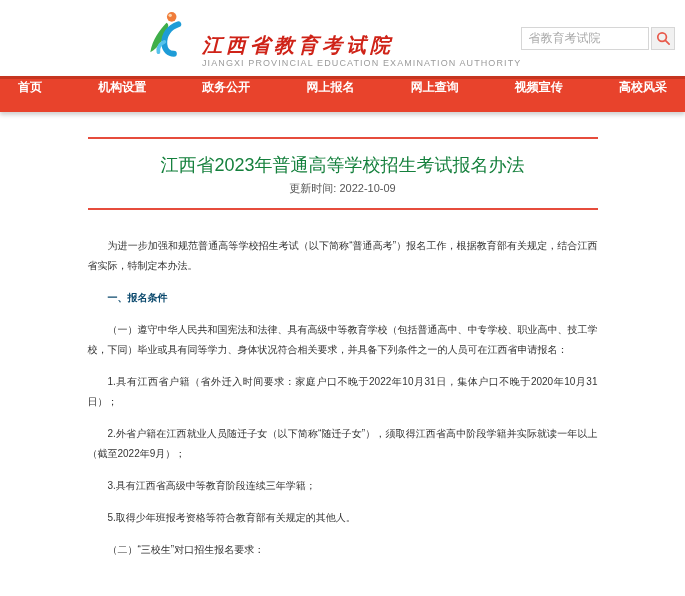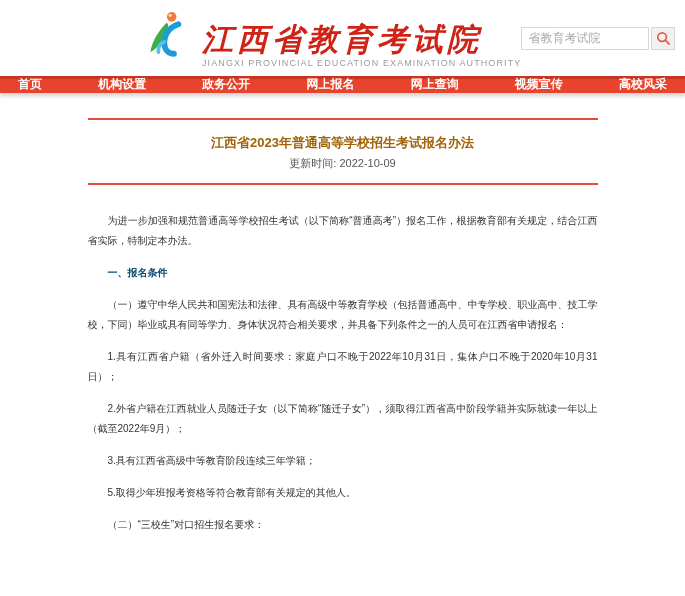--- a/index.html
+++ b/index.html
@@ -10,55 +10,55 @@
   .header {
     height:76px; background:#ffffff;
     display:flex; align-items:center; justify-content:space-between;
     padding:4px 25px 4px 140px;
   }
   .logo { display:flex; align-items:flex-end; gap:6px; cursor:pointer; }
   .logo-text { display:flex; flex-direction:column; line-height:1; }
   .logo-title {
     font-family:"Liberation Serif", serif;
     font-weight:bold; font-style:italic;
-    font-size:31px; color:#cf2318; letter-spacing:4px; white-space:nowrap;
+    font-size:20px; color:#cf2318; letter-spacing:4px; white-space:nowrap;
   }
   .logo-subtitle {
     font-size:9px; color:#9b9b9b; letter-spacing:1.1px; margin-top:4px; white-space:nowrap;
   }
   .search { display:flex; }
   .search-input {
     width:128px; height:23px; border:1px solid #d6d6d6; outline:none;
     font-size:12px; padding:0 6px; color:#333;
   }
   .search-input::placeholder { color:#a9a9a9; }
   .search-btn {
     width:24px; height:23px; margin-left:2px;
     background:#f1f1f1; border:1px solid #d6d6d6;
     display:flex; align-items:center; justify-content:center; cursor:pointer;
   }
 
   
   .nav {
-    height:17px; background:#e8432c; border-top:3px solid #c63520;
-    display:flex; align-items:flex-end; justify-content:space-between;
+    height:36px; background:#e8432c; border-top:3px solid #c63520;
+    display:flex; align-items:flex-start; justify-content:space-between;
     padding:0 14px;
     box-shadow:0 3px 4px rgba(0,0,0,0.18);
     position:relative;
   }
   .nav-item {
     color:#ffffff; font-size:12px; font-weight:bold; text-decoration:none;
     cursor:pointer; white-space:nowrap; padding:0 4px;
   }
 
   
   .content { width:510px; margin:25px auto 0; }
   .divider-red { height:2px; background:#e64c3c; border:none; }
   .title-block { text-align:center; padding:14px 0 12px; }
-  .article-title { color:#a16207; font-size:13px; font-weight:bold; }
+  .article-title { color:#15803d; font-size:18px; font-weight:normal; }
   .article-updated { color:#555555; font-size:11px; margin-top:4px; }
 
   .article-body { padding:14px 0 20px; }
   .article-body p {
     font-size:10px; line-height:20px; color:#333333;
     text-indent:2em; margin:12px 0; text-align:justify;
   }
   .article-body p.bold { font-weight:bold; color:#0c4a6e; }
 </style>
 </head>

